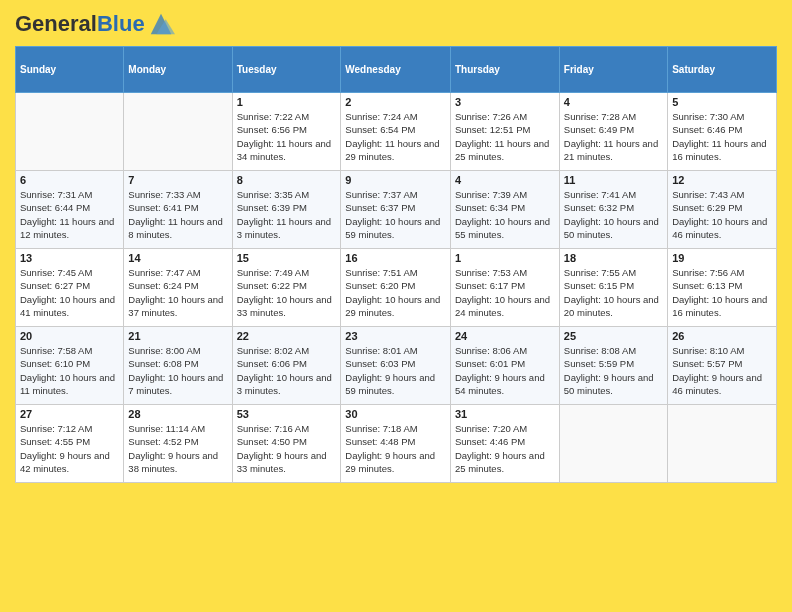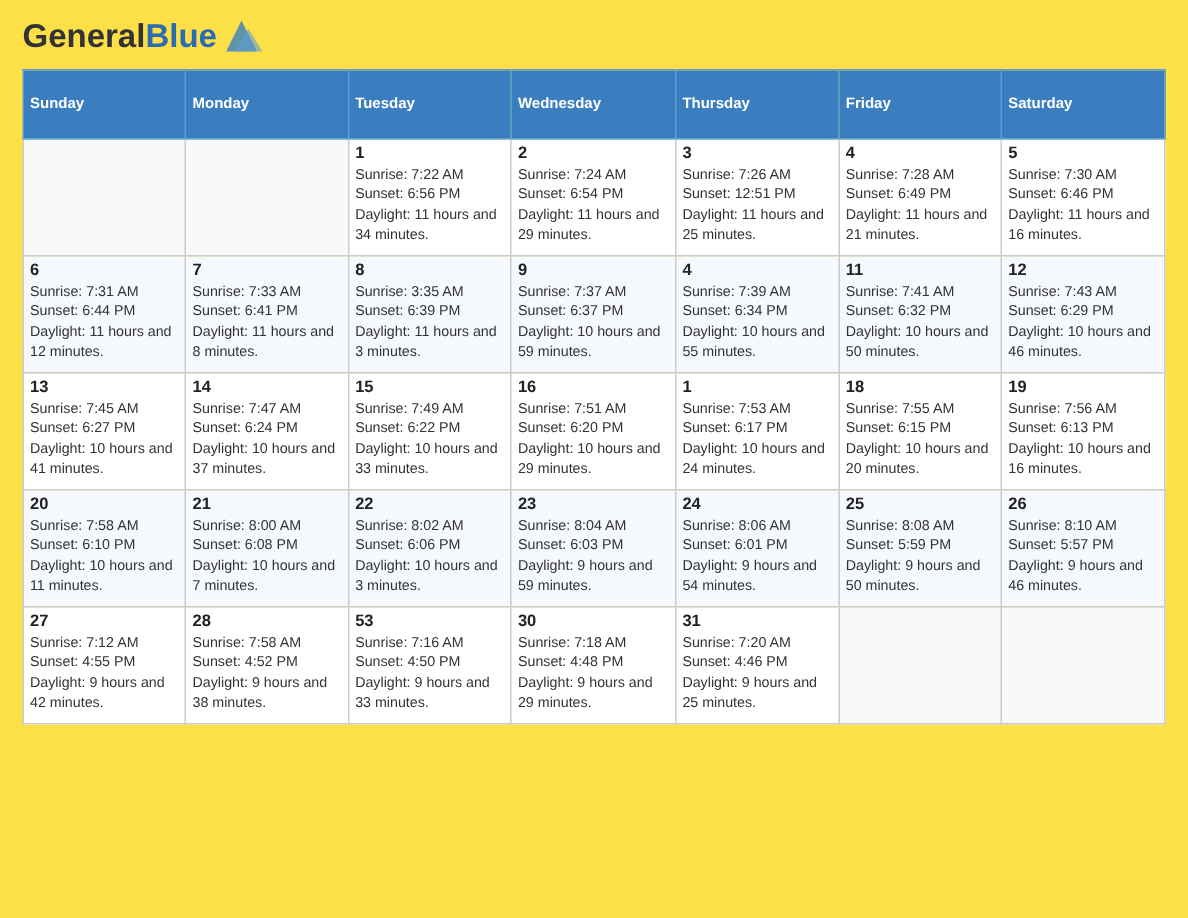--- a/index.html
+++ b/index.html
@@ -280,21 +280,21 @@
           </td>
           <td>
             <div class="day-num">22</div>
             <div class="day-info">Sunrise: 8:02 AM
 Sunset: 6:06 PM
 Daylight: 10 hours
 and 3 minutes.</div>
           </td>
           <td>
             <div class="day-num">23</div>
-            <div class="day-info">Sunrise: 8:04 AM
+            <div class="day-info">Sunrise: 8:01 AM
 Sunset: 6:03 PM
 Daylight: 9 hours
 and 59 minutes.</div>
           </td>
           <td>
             <div class="day-num">24</div>
             <div class="day-info">Sunrise: 8:06 AM
 Sunset: 6:01 PM
 Daylight: 9 hours
 and 54 minutes.</div>
@@ -317,21 +317,21 @@
         <tr>
           <td>
             <div class="day-num">27</div>
             <div class="day-info">Sunrise: 7:12 AM
 Sunset: 4:55 PM
 Daylight: 9 hours
 and 42 minutes.</div>
           </td>
           <td>
             <div class="day-num">28</div>
-            <div class="day-info">Sunrise: 7:58 AM
+            <div class="day-info">Sunrise: 11:14 AM
 Sunset: 4:52 PM
 Daylight: 9 hours
 and 38 minutes.</div>
           </td>
           <td>
             <div class="day-num">53</div>
             <div class="day-info">Sunrise: 7:16 AM
 Sunset: 4:50 PM
 Daylight: 9 hours
 and 33 minutes.</div>

